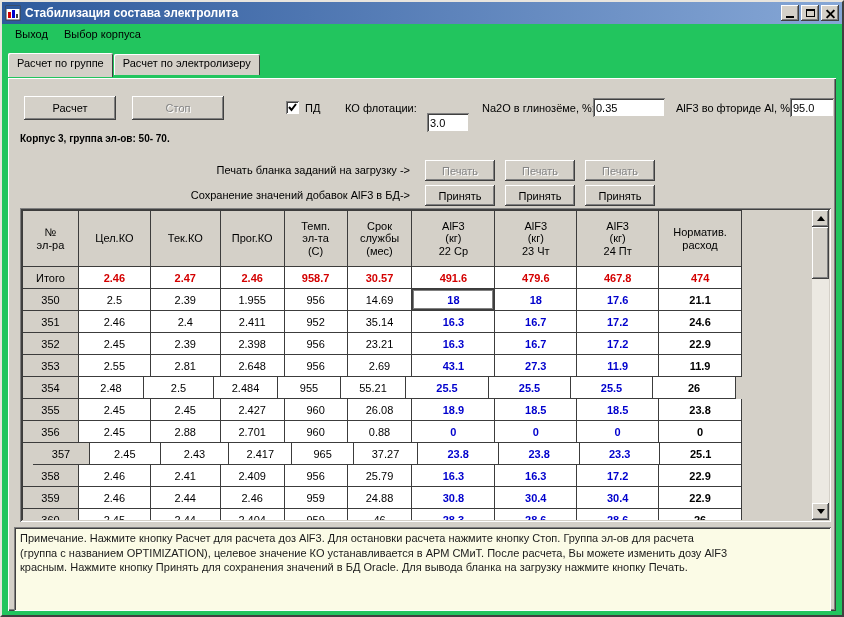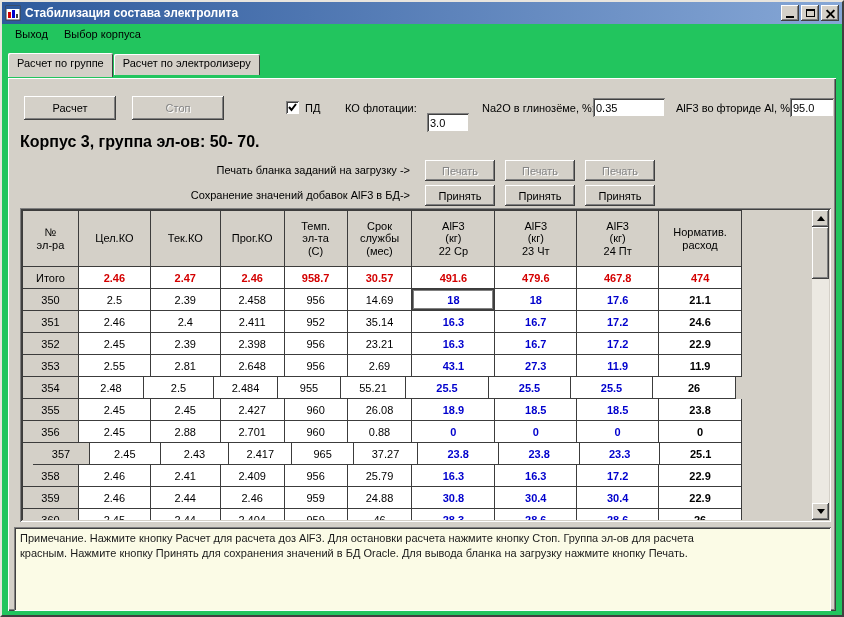--- a/index.html
+++ b/index.html
@@ -45,21 +45,21 @@
          display:flex; align-items:center; justify-content:center; font-size:11px; }
   .btn.disabled { color:#848484; text-shadow:1px 1px 0 #fff; cursor:default; }
 
   .checkbox { position:absolute; width:13px; height:13px; background:#fff;
               box-shadow:inset 1px 1px 0 #808080, inset -1px -1px 0 #fff, inset 2px 2px 0 #404040;
               display:flex; align-items:center; justify-content:center; cursor:pointer; }
   .label { position:absolute; white-space:nowrap; }
   .input { position:absolute; height:19px; background:#fff; border:none; padding:2px 3px; font:11px "Liberation Sans",sans-serif;
            box-shadow:inset 1px 1px 0 #808080, inset -1px -1px 0 #d4d0c8, inset 2px 2px 0 #404040; }
 
-  .group-title { position:absolute; left:12px; top:55px; font-weight:bold; font-size:16px; }
+  .group-title { position:absolute; left:12px; top:55px; font-weight:bold; font-size:10px; }
   .right-label { position:absolute; left:100px; width:302px; text-align:right; white-space:nowrap; }
 
   
   .table-area { position:absolute; left:12px; top:130px; width:811px; height:314px; background:#d4d0c8;
                 box-shadow:inset 1px 1px 0 #808080, inset -1px -1px 0 #fff, inset 2px 2px 0 #404040; }
   .grid-clip { position:absolute; left:2px; top:2px; right:19px; bottom:2px; overflow:hidden; background:#d4d0c8; }
   .grid { border-left:1px solid #3c3c3c; border-top:1px solid #3c3c3c; width:720px; }
   .trow { display:flex; }
   .cell { border-right:1px solid #3c3c3c; border-bottom:1px solid #3c3c3c; display:flex;
           align-items:center; justify-content:center; text-align:center; background:#fff; height:22px; font-size:11px; }
@@ -191,21 +191,21 @@
               <div class="cell red" style="width: 65px;">30.57</div>
               <div class="cell red" style="width: 83px;">491.6</div>
               <div class="cell red" style="width: 82px;">479.6</div>
               <div class="cell red" style="width: 82px; text-align: center;">467.8</div>
               <div class="cell red" style="width: 83px;">474</div>
             </div>
             <div class="trow">
               <div class="cell rowlabel" style="width: 56px;">350</div>
               <div class="cell " style="width: 72px;">2.5</div>
               <div class="cell " style="width: 70px;">2.39</div>
-              <div class="cell " style="width: 64px;">2.458</div>
+              <div class="cell " style="width: 64px;">1.955</div>
               <div class="cell " style="width: 63px;">956</div>
               <div class="cell " style="width: 65px;">14.69</div>
               <div class="cell blue selected" style="width: 83px;">18</div>
               <div class="cell blue" style="width: 82px;">18</div>
               <div class="cell blue" style="width: 82px;">17.6</div>
               <div class="cell bnorm" style="width: 83px;">21.1</div>
             </div>
             <div class="trow">
               <div class="cell rowlabel" style="width: 56px;">351</div>
               <div class="cell " style="width: 72px;">2.46</div>
@@ -334,17 +334,18 @@
           </div>
         <div class="sthumb"></div>
         <div class="sbtn down">
             <div class="tri-down"></div>
           </div>
       </div>
     </div>
 
     <div class="note" id="note">
         <div>Примечание. Нажмите кнопку Расчет для расчета доз AlF3. Для остановки расчета нажмите кнопку Стоп. Группа эл-ов для расчета</div>
+        <div>(группа с названием OPTIMIZATION), целевое значение КО устанавливается в АРМ СМиТ. После расчета, Вы можете изменить дозу AlF3</div>
         <div>красным. Нажмите кнопку Принять для сохранения значений в БД Oracle. Для вывода бланка на загрузку нажмите кнопку Печать.</div>
       </div>
 
   </div>
 </div>
 
 </body></html>

